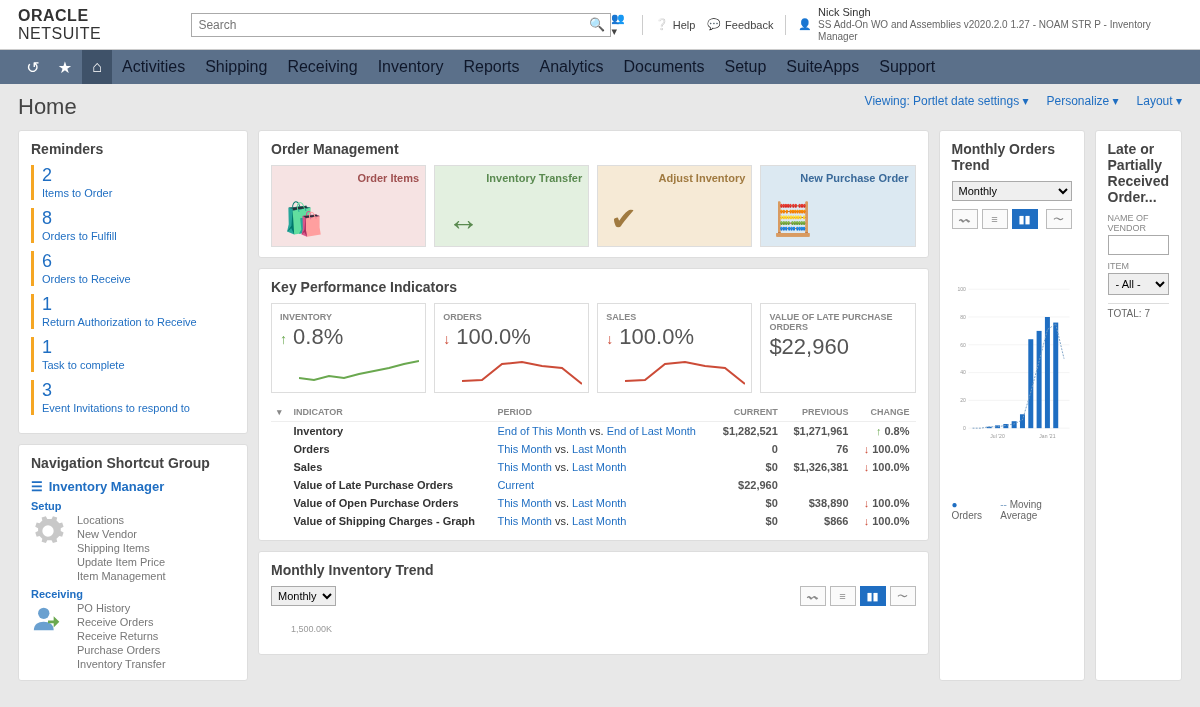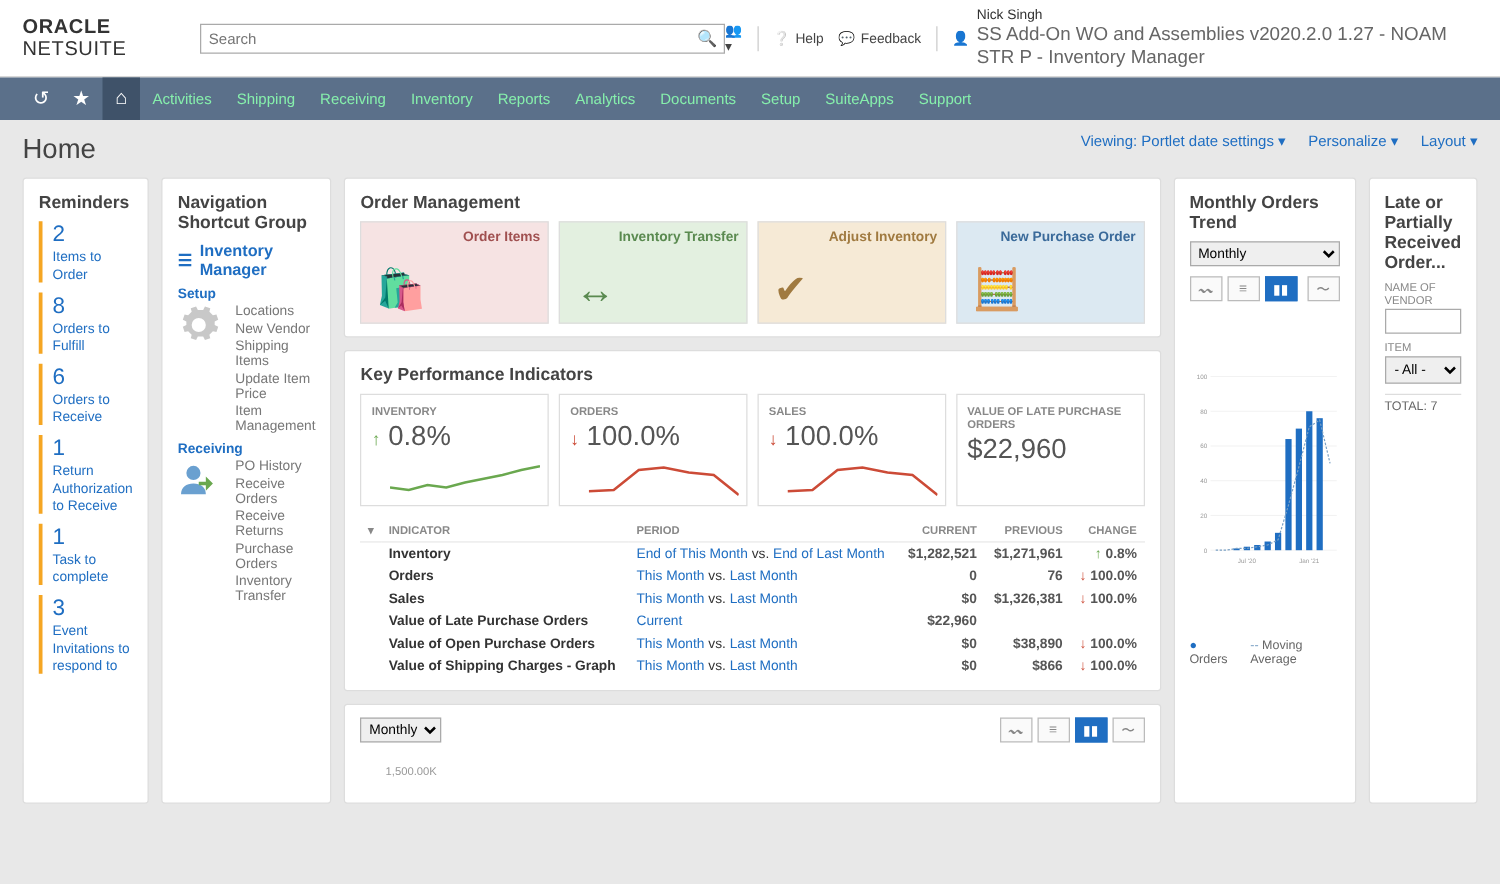--- a/index.html
+++ b/index.html
@@ -9,33 +9,33 @@
 .logo b { font-weight: bold; }
 .search-wrap { flex: 0 0 420px; position: relative; }
 .search-input { width: 100%; padding: 4px 10px 4px 6px; border: 1px solid #aaa; font-size: 12px; }
 .search-icon { position: absolute; right: 6px; top: 4px; color: #666; font-size: 13px; }
 .header-right { margin-left: auto; display: flex; align-items: center; gap: 12px; font-size: 11px; color: #444; }
 .header-right .icon-link { display: flex; align-items: center; gap: 4px; cursor: pointer; }
 .v-sep { width: 1px; height: 20px; background: #ccc; }
 .user-info { display: flex; align-items: center; gap: 6px; }
 .user-info .user-text { line-height: 1.2; }
 .user-name { font-size: 11px; color: #333; }
-.user-role { font-size: 15px; color: #666; }
+.user-role { font-size: 10px; color: #666; }
 .nav { background: #5b708a; display: flex; align-items: center; padding: 0 18px; height: 34px; }
 .nav-icons { display: flex; gap: 2px; margin-right: 10px; }
 .nav-icon { width: 30px; height: 34px; display: flex; align-items: center; justify-content: center; color: #fff; font-size: 16px; cursor: pointer; }
 .nav-icon.active { background: #3f5269; }
 .nav-menu { display: flex; gap: 20px; }
-.nav-item { color: #86efac; font-size: 12px; cursor: pointer; }
+.nav-item { color: #0f172a; font-size: 16px; cursor: pointer; }
 .page-head { display: flex; align-items: flex-start; padding: 10px 18px 4px; }
 .page-title { font-size: 22px; color: #444; font-weight: normal; }
 .page-head-right { margin-left: auto; display: flex; gap: 18px; font-size: 12px; color: #1f6ec2; }
 .drop-link { cursor: pointer; }
 .content { display: flex; gap: 10px; padding: 6px 18px 18px; }
-.col-left { flex: 0 0 230px; display: flex; flex-direction: row; gap: 10px; }
+.col-left { flex: 0 0 230px; display: flex; flex-direction: column; gap: 10px; }
 .col-main { flex: 1; display: flex; flex-direction: column; gap: 10px; }
 .col-right { flex: 0 0 200px; display: flex; flex-direction: row; gap: 10px; }
 .portlet { background: #fff; border: 1px solid #ddd; border-radius: 3px; padding: 10px 12px; }
 .portlet h3 { font-size: 14px; font-weight: bold; color: #444; margin-bottom: 8px; }
 .reminder { border-left: 3px solid #f5a623; padding-left: 8px; margin-bottom: 8px; }
 .reminder-count { font-size: 18px; color: #1f6ec2; display: block; }
 .reminder-label { font-size: 11px; color: #1f6ec2; cursor: pointer; }
 .shortcut-head { display: flex; align-items: center; gap: 6px; color: #1f6ec2; font-weight: bold; margin-bottom: 6px; font-size: 13px; }
 .shortcut-group { font-size: 11px; }
 .shortcut-group .sg-title { color: #1f6ec2; font-weight: bold; margin: 6px 0 2px; }
@@ -300,20 +300,21 @@
               <td><span class="period-link">This Month</span> vs. <span class="period-link">Last Month</span></td>
               <td class="num">$0</td>
               <td class="num">$866</td>
               <td class="num"><span class="down">↓</span> 100.0%</td>
             </tr>
           </tbody>
       </table>
     </div>
 
     <div class="portlet">
+      <h3>Monthly Inventory Trend</h3>
       <div class="chart-controls">
         <select><option>Monthly</option></select>
         <div class="chart-btns">
           <span class="chart-btn">〰</span>
           <span class="chart-btn">≡</span>
           <span class="chart-btn active">▮▮</span>
           <span class="chart-btn">〜</span>
         </div>
       </div>
       <div style="height:30px;position:relative;">

